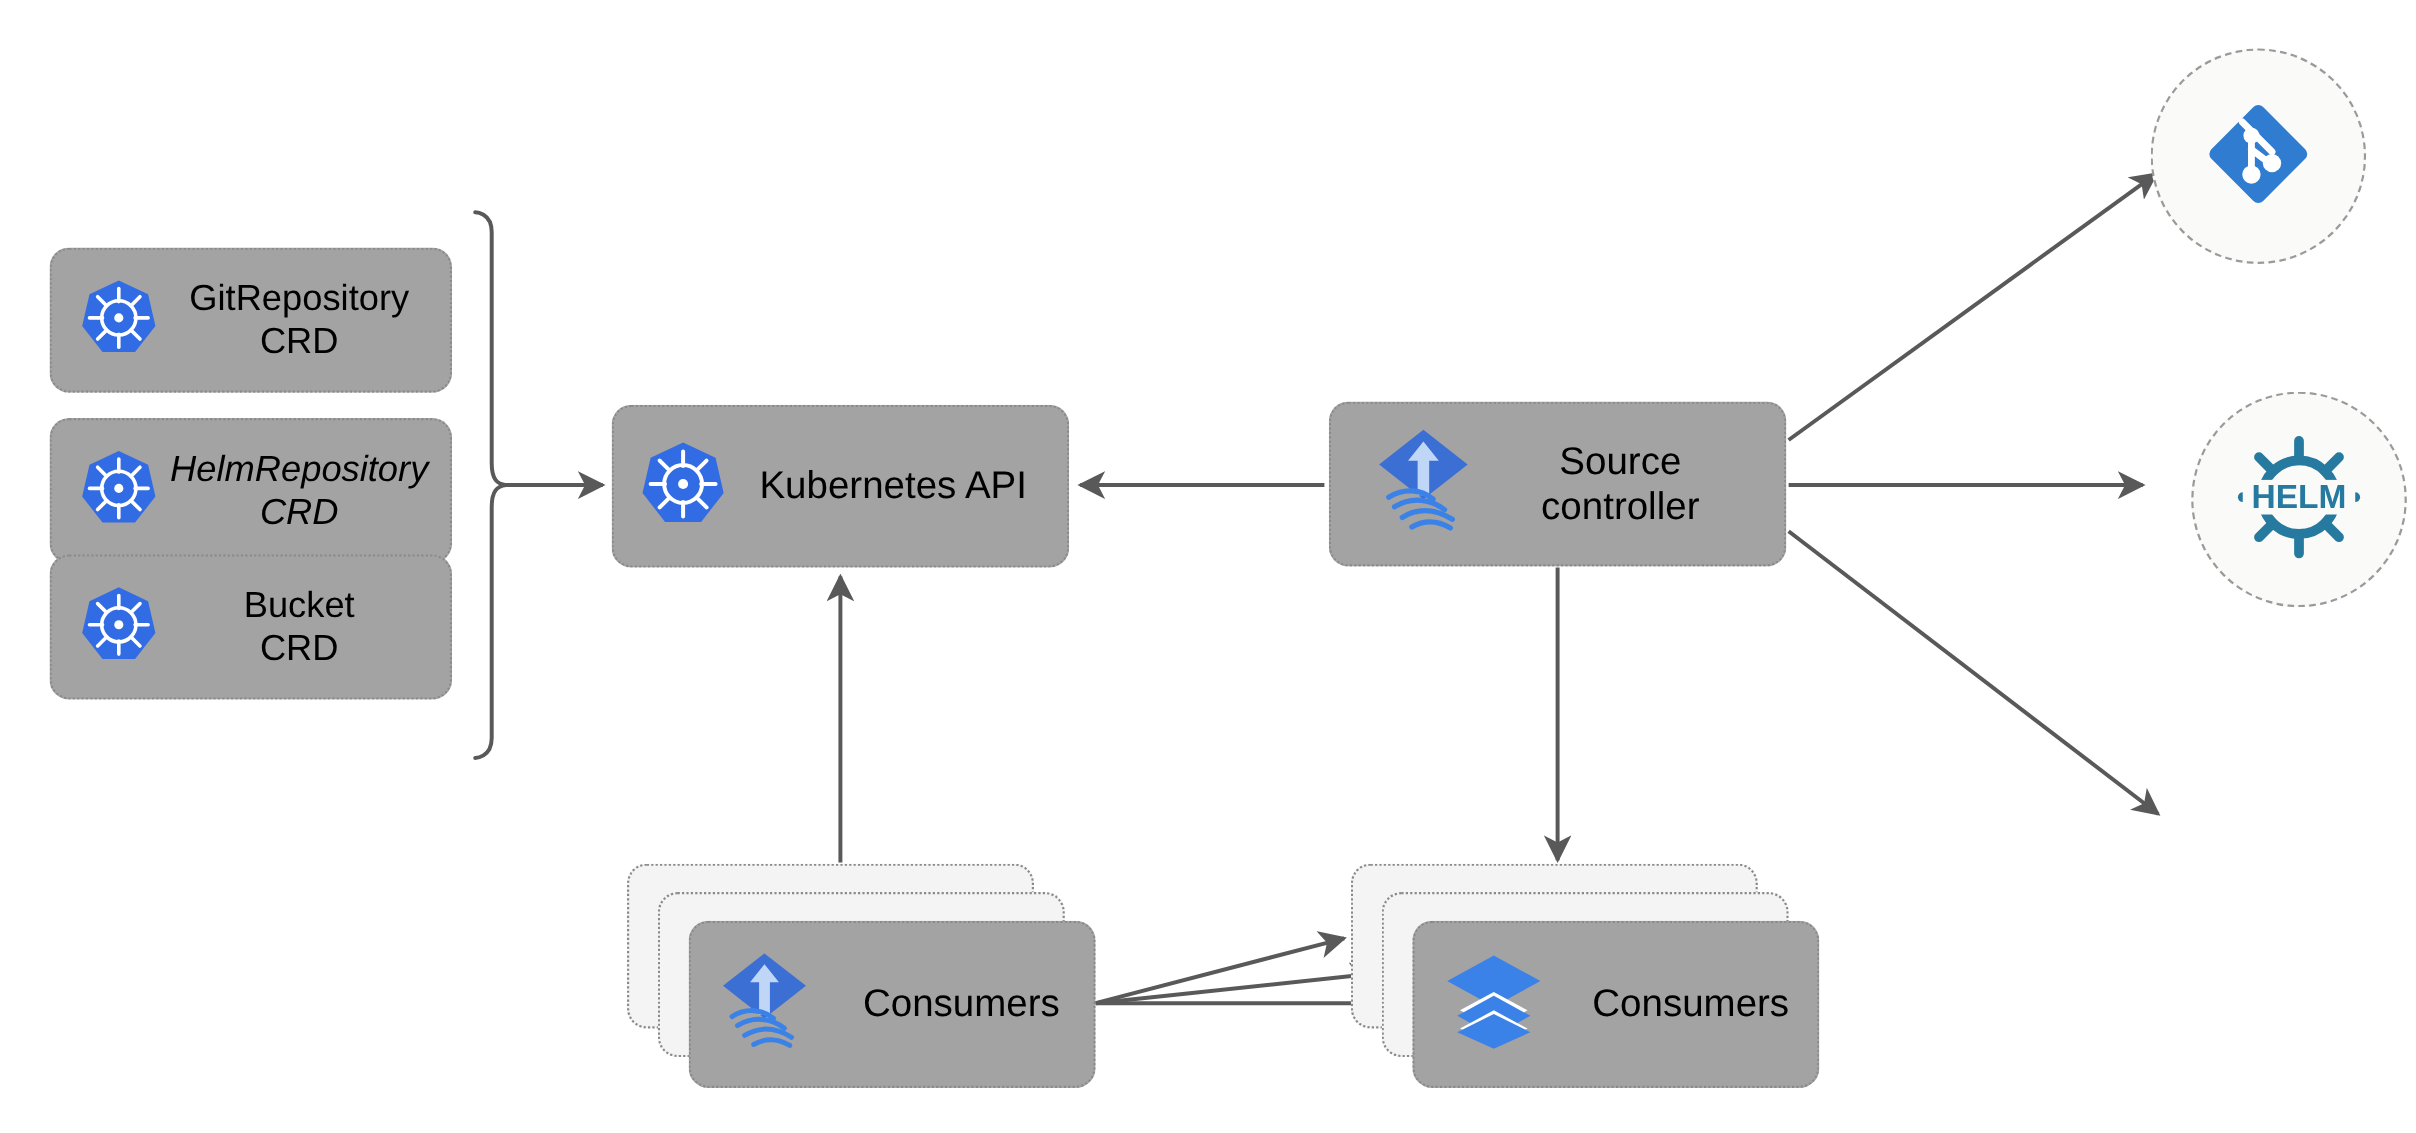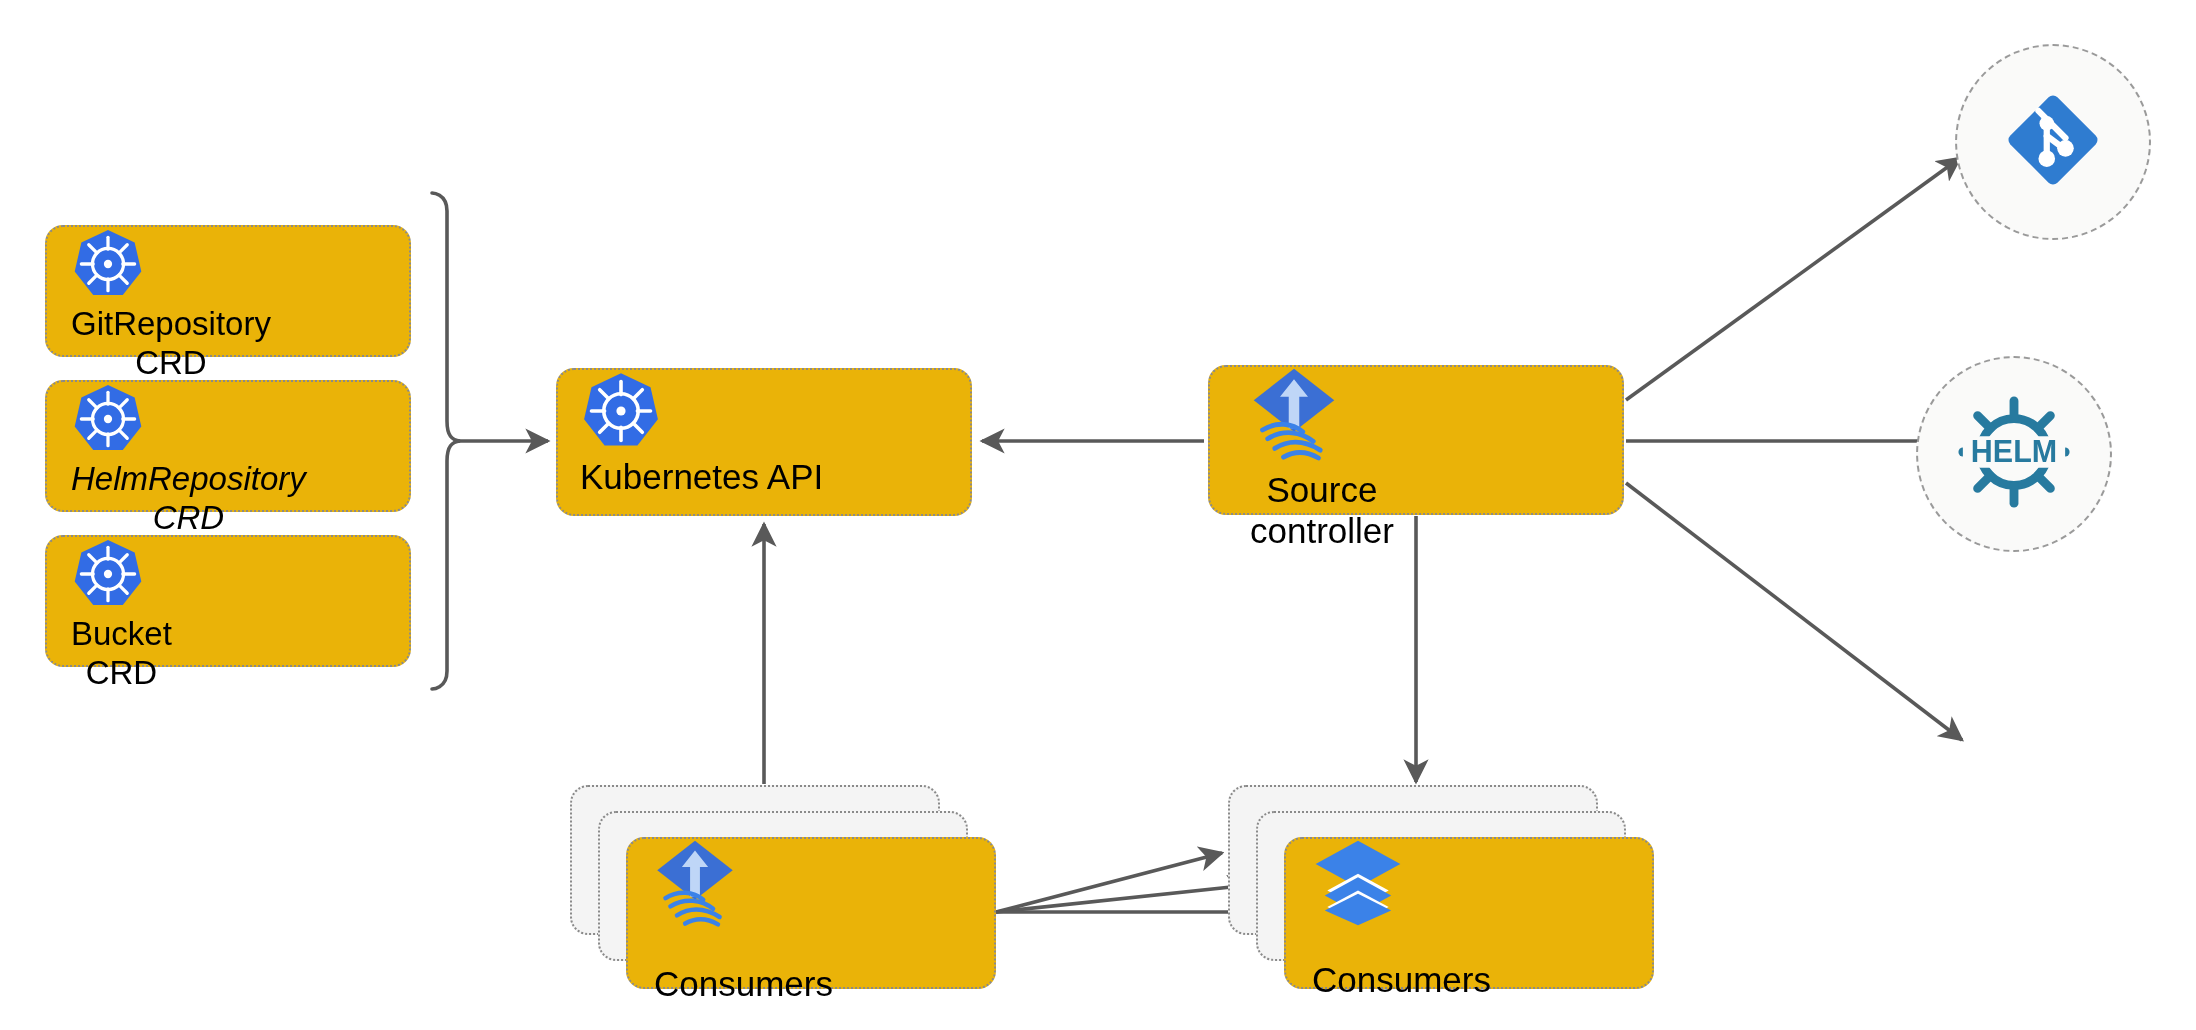--- a/index.html
+++ b/index.html
@@ -24,27 +24,27 @@
     left: 0;
     top: 0;
     width: 2196px;
     height: 1030px;
     pointer-events: none;
   }
 
   
   .node {
     position: absolute;
-    background: #eab308;
+    background: #a3a3a3;
     border: 2.5px dotted #8a8a8a;
     border-radius: 18px;
     box-sizing: border-box;
     display: flex;
-    flex-direction: column;
-    align-items: flex-start;
+    flex-direction: row;
+    align-items: center;
     justify-content: flex-start;
   }
   .node .label {
     color: #000000;
     text-align: center;
     line-height: 1.18;
     white-space: pre-line;
   }
 
   
@@ -54,21 +54,21 @@
     height: 132px;
     padding-left: 24px;
   }
   .crd .label {
     flex: 1;
     font-size: 33px;
     padding-right: 10px;
   }
   #crd-git    { top: 225px; }
   #crd-helm   { top: 380px; font-style: italic; }
-  #crd-bucket { top: 535px; }
+  #crd-bucket { top: 504px; }
 
   
   #k8s-api {
     left: 556px;
     top: 368px;
     width: 416px;
     height: 148px;
     padding-left: 22px;
   }
   #k8s-api .label {
@@ -130,21 +130,21 @@
     height: 196px;
     border-radius: 50%;
     background: #fafaf9;
     border: 2.5px dashed #9a9a9a;
     box-sizing: border-box;
     display: flex;
     align-items: center;
     justify-content: center;
   }
   #circle-git  { left: 1955px; top: 44px;  }
-  #circle-helm { left: 1916px; top: 356px; }
+  #circle-helm { left: 1992px; top: 356px; }
   #circle-s3   { left: 1955px; top: 668px; }
 
   
   .icon { display: block; flex: none; }
 </style>
 </head>
 <body>
 
 <div id="diagram">
 

